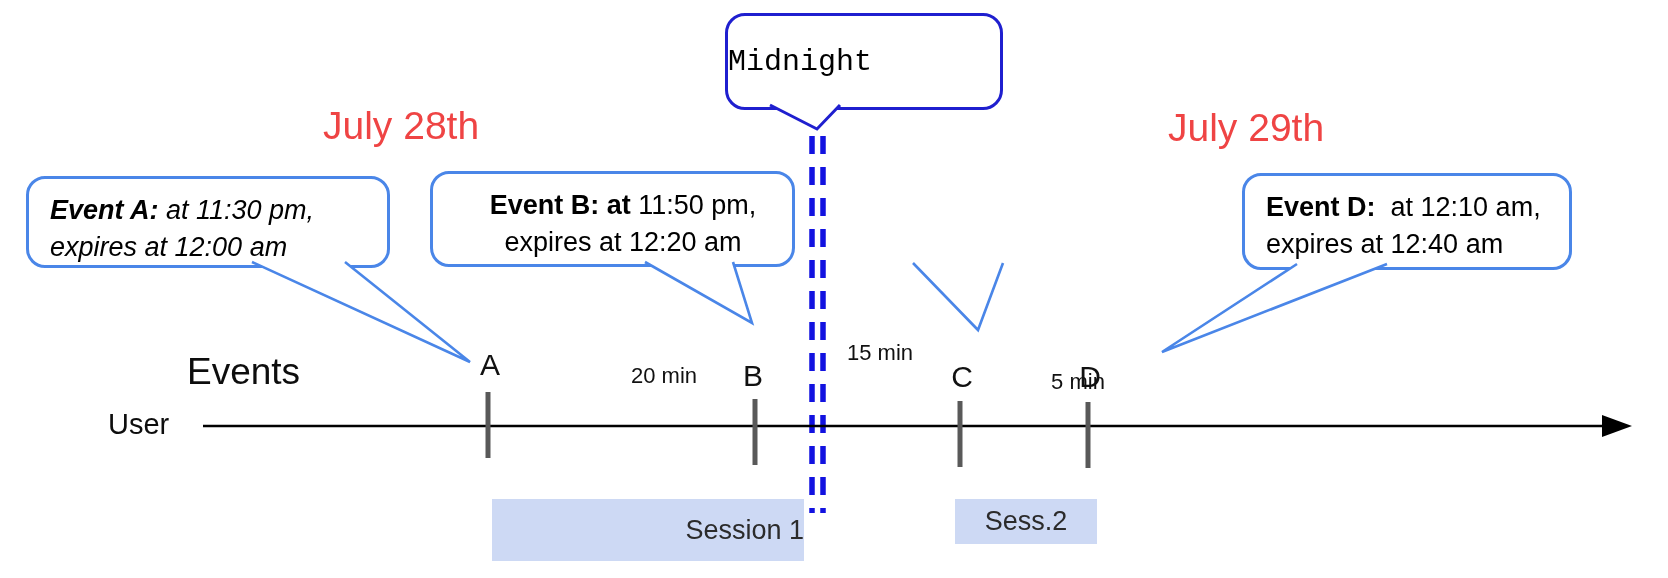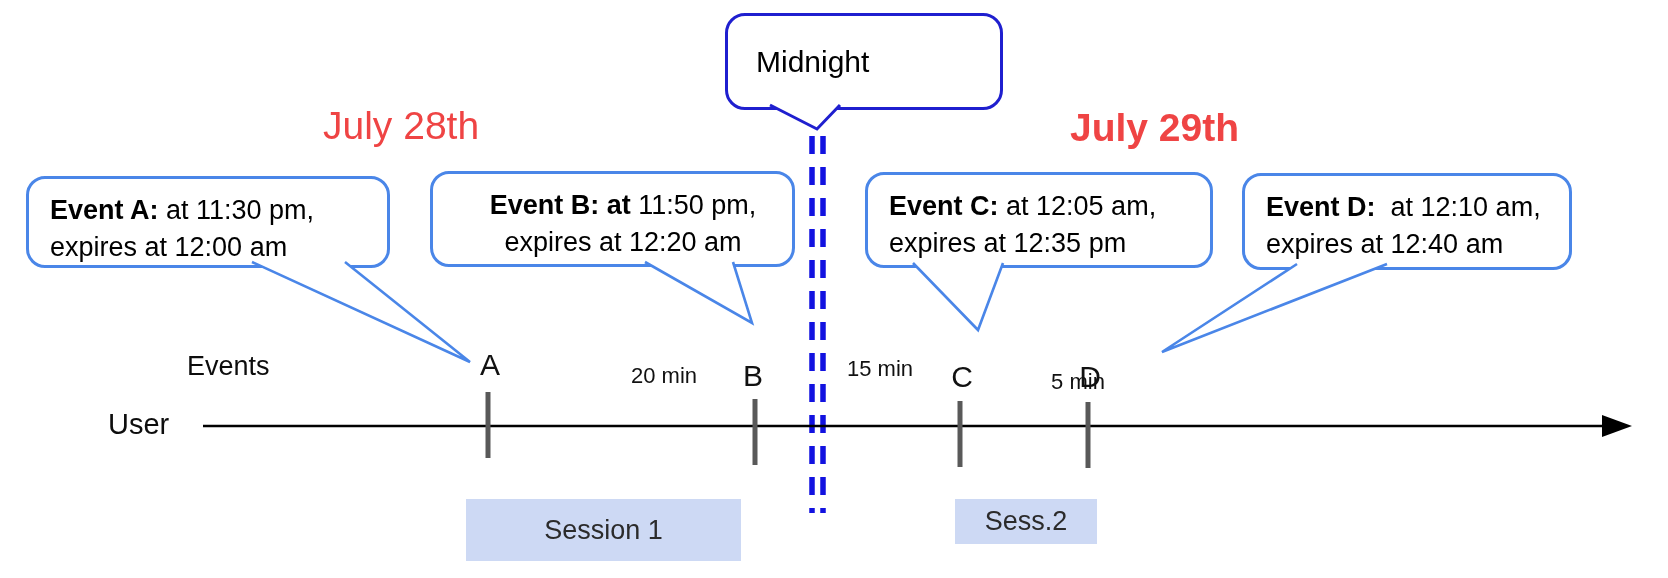--- a/index.html
+++ b/index.html
@@ -10,57 +10,53 @@
   .abs{position:absolute;}
   .date-label{font-size:39px;color:#ef4444;white-space:nowrap;}
   .bubble{
     position:absolute;background:#fff;border:3px solid #4a86e8;border-radius:19px;
     font-size:27px;line-height:37px;padding:13px 0 0 21px;box-sizing:border-box;
   }
   .bubble .bline{white-space:pre-wrap;}
   .midnight-box{
     position:absolute;background:#fff;border:3px solid #1f1fcf;border-radius:20px;
     font-size:30px;box-sizing:border-box;display:flex;align-items:center;
-    padding-left:28px;
+    font-family:Liberation Mono, monospace;
   }
   .tick-label{position:absolute;width:44px;text-align:center;font-size:30px;color:#111;}
   .interval-label{position:absolute;width:110px;text-align:center;font-size:22px;color:#111;white-space:nowrap;}
   .row-label{position:absolute;color:#0d0d0d;white-space:nowrap;}
   .session-box{
     position:absolute;background:#cdd9f4;display:flex;align-items:center;justify-content:center;
     font-size:27px;color:#2b2b2b;
   }
   svg.overlay{position:absolute;left:0;top:0;pointer-events:none;}
 </style>
 </head>
 <body>
 
 <div id="canvas">
 
   <div class="abs date-label" style="left:323px;top:104px;">July 28th</div>
-  <div class="abs date-label" style="left:1070px;top:106px;font-weight:bold;">July 29th</div>
+  <div class="abs date-label" style="left:1168px;top:106px;">July 29th</div>
 
   <div class="midnight-box" style="left:725px;top:13px;width:278px;height:97px;">
     <span>Midnight</span>
   </div>
 
-  <div class="bubble" style="left:26px;top:176px;width:364px;height:92px;">
+  <div class="bubble" style="left:26px;top:176px;width:364px;height:92px;font-style:italic;">
     <div class="bline"><b>Event A:</b><span> at 11:30 pm,</span></div>
     <div class="bline">expires at 12:00 am</div>
   </div>
 
   <div class="bubble" style="left:430px;top:171px;width:365px;height:96px;text-align:center;">
     <div class="bline"><b>Event B: at</b><span> 11:50 pm,</span></div>
     <div class="bline">expires at 12:20 am</div>
   </div>
 
-  <div class="bubble" style="left:865px;top:172px;width:348px;height:96px;">
-    <div class="bline"><b>Event C:</b><span> at 12:05 am,</span></div>
-    <div class="bline">expires at 12:35 pm</div>
-  </div>
 
   <div class="bubble" style="left:1242px;top:173px;width:330px;height:97px;">
     <div class="bline"><b>Event D:</b><span>  at 12:10 am,</span></div>
     <div class="bline">expires at 12:40 am</div>
   </div>
 
   <svg class="overlay" width="1668" height="578" viewBox="0 0 1668 578">
 
     <path d="M 770 105 L 817 129 L 840 105" fill="#ffffff" stroke="#1f1fcf" stroke-width="3"></path>
     <path d="M 252 262 L 470 362 L 345 262" fill="#ffffff" stroke="#4a86e8" stroke-width="2.6"></path>
@@ -79,26 +75,26 @@
     <line x1="960" y1="401" x2="960" y2="467" stroke="#595959" stroke-width="5"></line>
     <line x1="1088" y1="402" x2="1088" y2="468" stroke="#595959" stroke-width="5"></line>
   </svg>
 
   <div class="tick-label" style="left:468px;top:348px;">A</div>
   <div class="tick-label" style="left:731px;top:359px;">B</div>
   <div class="tick-label" style="left:940px;top:360px;">C</div>
   <div class="tick-label" style="left:1068px;top:360px;">D</div>
 
   <div class="interval-label" style="left:609px;top:363px;">20 min</div>
-  <div class="interval-label" style="left:825px;top:356px;">15 min</div>
+  <div class="interval-label" style="left:825px;top:340px;">15 min</div>
   <div class="interval-label" style="left:1023px;top:369px;">5 min</div>
 
-  <div class="row-label" style="left:187px;top:351px;font-size:27px;">Events</div>
+  <div class="row-label" style="left:187px;top:351px;font-size:37px;">Events</div>
   <div class="row-label" style="left:108px;top:408px;font-size:29px;">User</div>
 
-  <div class="session-box" style="left:466px;top:499px;width:275px;height:62px;">
+  <div class="session-box" style="left:492px;top:499px;width:312px;height:62px;justify-content:flex-end;">
     <span>Session 1</span>
   </div>
   <div class="session-box" style="left:955px;top:499px;width:142px;height:45px;">
     <span>Sess.2</span>
   </div>
 
 </div>
 
 </body></html>

